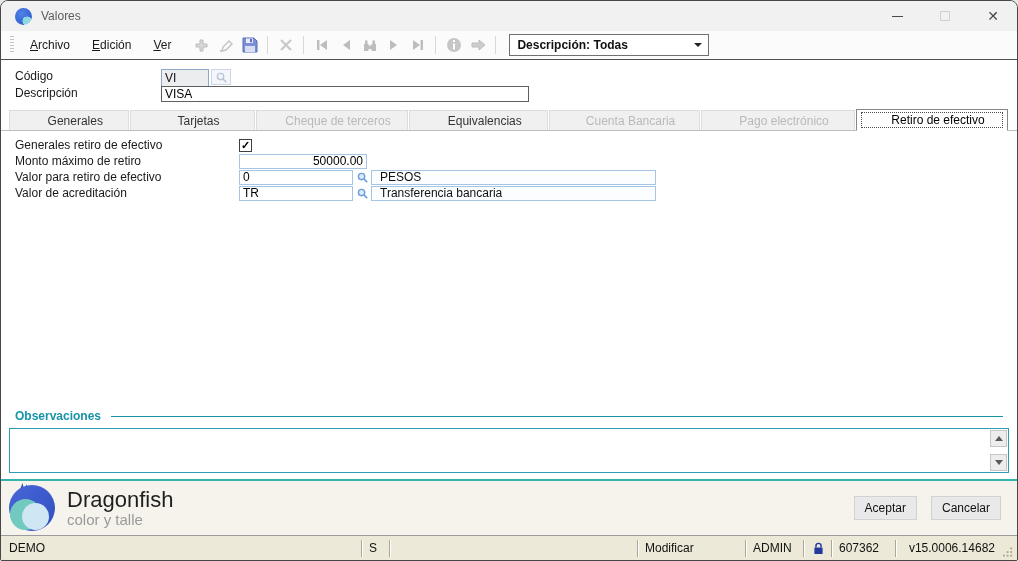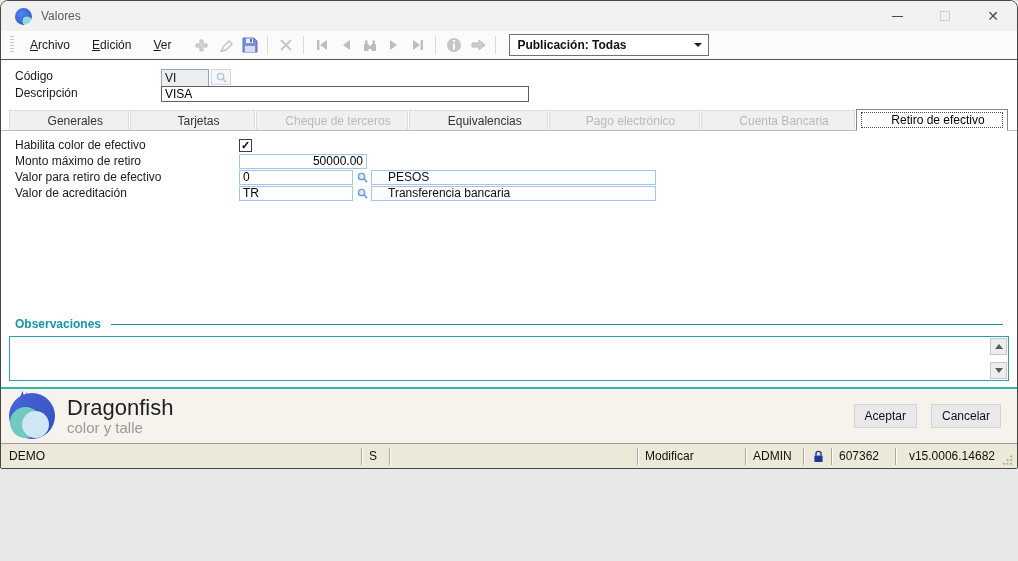--- a/index.html
+++ b/index.html
@@ -1,17 +1,17 @@
 <!DOCTYPE html>
 <html><head>
 <meta charset="utf-8">
 <style>
   * { margin:0; padding:0; box-sizing:border-box; }
   html,body { width:1018px; height:561px; font-family:"Liberation Sans", sans-serif; background:#e8e8e8; }
-  .window { width:1018px; height:469px; border:1px solid #474747; border-radius:8px 8px 2px 2px;
+  .window { width:1018px; height:561px; border:1px solid #474747; border-radius:8px 8px 2px 2px;
             overflow:hidden; display:flex; flex-direction:column; background:#fef9c3; }
 
   
   .titlebar { height:30px; flex:0 0 auto; background:#f2f1f1; display:flex; align-items:center; padding-left:14px; }
   .app-logo { width:17px; height:17px; border-radius:50%;
       background: radial-gradient(circle at 72% 78%, #8fd8e0 0 26%, rgba(0,0,0,0) 27%),
                   radial-gradient(circle at 40% 35%, #4f84e8, #2a52c8); }
   .title-text { color:#5c5c5c; font-size:12px; margin-left:9px; }
   .win-controls { margin-left:auto; display:flex; height:100%; }
   .win-btn { width:48px; height:100%; display:flex; align-items:center; justify-content:center; }
@@ -64,21 +64,21 @@
   .tc-row { display:flex; align-items:center; height:16px; font-size:12px; }
   .tc-label { width:224px; color:#1a1a1a; }
   .checkbox { width:13px; height:13px; border:1px solid #3f3f3f; background:#fff; display:flex;
               align-items:center; justify-content:center; font-size:11px; font-weight:bold; color:#000; line-height:1; }
   .monto-input { width:128px; height:15px; border:1px solid #a6c5e5; text-align:right; font-size:12px;
                  padding:0 3px; font-family:"Liberation Sans",sans-serif; }
   .code-input { width:114px; height:15px; border:1px solid #a6c5e5; font-size:12px; padding:0 3px;
                 font-family:"Liberation Sans",sans-serif; }
   .lookup-icon { width:16px; height:15px; display:flex; align-items:center; justify-content:center; margin:0 1px; }
   .desc-box { width:285px; height:15px; border:1px solid #a6c5e5; background:#fbfdfe; font-size:12px;
-              display:flex; align-items:center; padding:0 16px; color:#111; }
+              display:flex; align-items:center; padding:0 8px; color:#111; }
   .spacer { flex:1 1 auto; background:#fff; }
 
   
   .obs { background:#fff; padding:0 8px 6px; }
   .obs-header { display:flex; align-items:center; padding:0 6px 5px; }
   .obs-label { color:#1794a8; font-weight:bold; font-size:12px; white-space:nowrap; }
   .obs-line { flex:1; border-top:1px solid #1794a8; margin-left:10px; }
   .obs-box { height:45px; border:1px solid #2d9cb4; display:flex; background:#fff; }
   .obs-text { flex:1; border:none; resize:none; outline:none; font-family:"Liberation Sans",sans-serif; font-size:12px; }
   .obs-scroll { width:19px; display:flex; flex-direction:column; padding:1px; }
@@ -210,21 +210,21 @@
       </span>
       <span class="tb-icon">
         <svg width="16" height="14" viewBox="0 0 16 14">
             <path d="M2 5h7V2l6 5-6 5V9H2z" fill="#cdcdcd" stroke="#bdbdbd"></path>
           </svg>
       </span>
       <span class="tb-sep"></span>
     </div>
 
     <div class="pub-select">
-      <span>Publicación: Todas</span>
+      <span>Descripción: Todas</span>
       <span class="pub-caret"></span>
     </div>
   </div>
 
   <div class="header-form">
     <div class="form-row">
       <span class="form-label">Código</span>
       <input class="codigo-input" readonly="" value="VI" style="">
       <span class="lookup-btn">
         <svg width="13" height="13" viewBox="0 0 14 14">
@@ -237,28 +237,28 @@
       <span class="form-label">Descripción</span>
       <input class="descripcion-input" value="VISA" style="">
     </div>
   </div>
 
   <div class="tabstrip">
     <div class="tab">Generales</div>
     <div class="tab">Tarjetas</div>
     <div class="tab disabled">Cheque de terceros</div>
     <div class="tab">Equivalencias</div>
+    <div class="tab disabled">Cuenta Bancaria</div>
     <div class="tab disabled">Pago electrónico</div>
-    <div class="tab disabled">Cuenta Bancaria</div>
     <div class="tab active">Retiro de efectivo</div>
   </div>
 
   <div class="tabcontent">
     <div class="tc-row">
-      <span class="tc-label">Habilita color de efectivo</span>
+      <span class="tc-label">Generales retiro de efectivo</span>
       <span class="checkbox">
           <span>✓</span>
         </span>
     </div>
     <div class="tc-row">
       <span class="tc-label">Monto máximo de retiro</span>
       <input class="monto-input" value="50000.00" style="">
     </div>
     <div class="tc-row">
       <span class="tc-label">Valor para retiro de efectivo</span>

